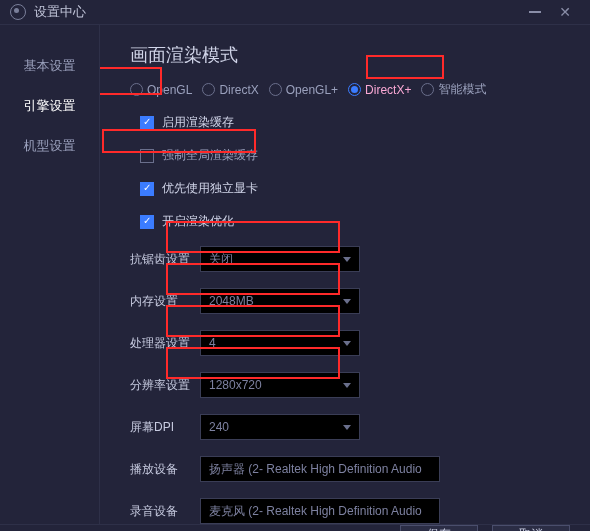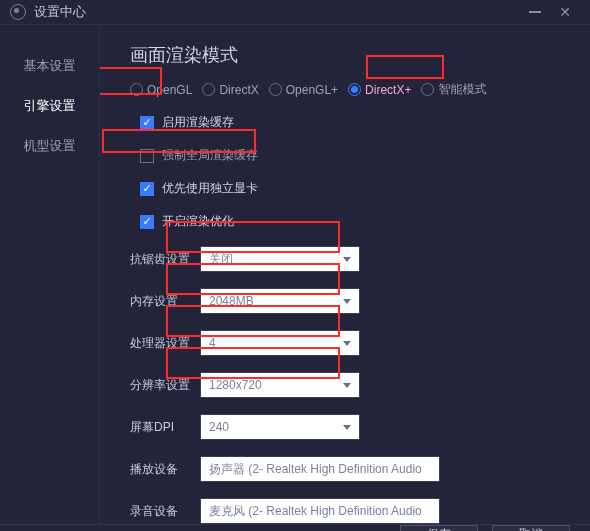--- a/index.html
+++ b/index.html
@@ -65,37 +65,37 @@
   .radio .circle {
     width:13px; height:13px; border-radius:50%;
     border:1.5px solid #6a6f8c; display:inline-block; position:relative;
   }
   .radio.selected .circle { border-color:#3b7cff; }
   .radio.selected .circle::after{
     content:""; position:absolute; width:7px; height:7px; border-radius:50%;
     background:#3b7cff; top:1.5px; left:1.5px;
   }
   .radio.selected .rlabel{ color:#f9a8d4; }
-  .check-row { display:flex; align-items:center; gap:8px; margin:16px 0 6px 10px; }
+  .check-row { display:flex; align-items:center; gap:8px; margin:16px 0 6px 10px;font-family:Liberation Mono, monospace; }
   .checkbox {
     width:14px; height:14px; border:1.5px solid #6a6f8c; display:inline-flex;
     align-items:center; justify-content:center; cursor:pointer;
   }
   .checkbox.checked { background:#3b7cff; border-color:#3b7cff; color:#fff; font-size:11px; line-height:1;}
   .checkbox.checked::after{ content:"✓"; }
   .clabel { color:#9aa0bc; font-size:12px; }
   .check-row.bright .clabel{ color:#d0d4e8;}
   .setting-row {
     display:flex; align-items:center; margin-top:16px;
   }
   .setting-label { width:70px; color:#c7cbe0; font-size:12px; }
   .dropdown {
     width:160px; height:26px; border:1px solid #3a3d56;
     display:flex; align-items:center; justify-content:space-between;
-    padding:0 8px; color:#7d81a0; background:#ffffff; cursor:pointer;
+    padding:0 8px; color:#7d81a0; background:#000000; cursor:pointer;
   }
   .dropdown.wide{ width:240px; }
   .caret {
     width:0; height:0; border-left:4px solid transparent; border-right:4px solid transparent;
     border-top:5px solid #6a6f8c;
   }
   .highlight {
     position:absolute; border:2px solid #ff2a2a; pointer-events:none;
   }
   .footer {

